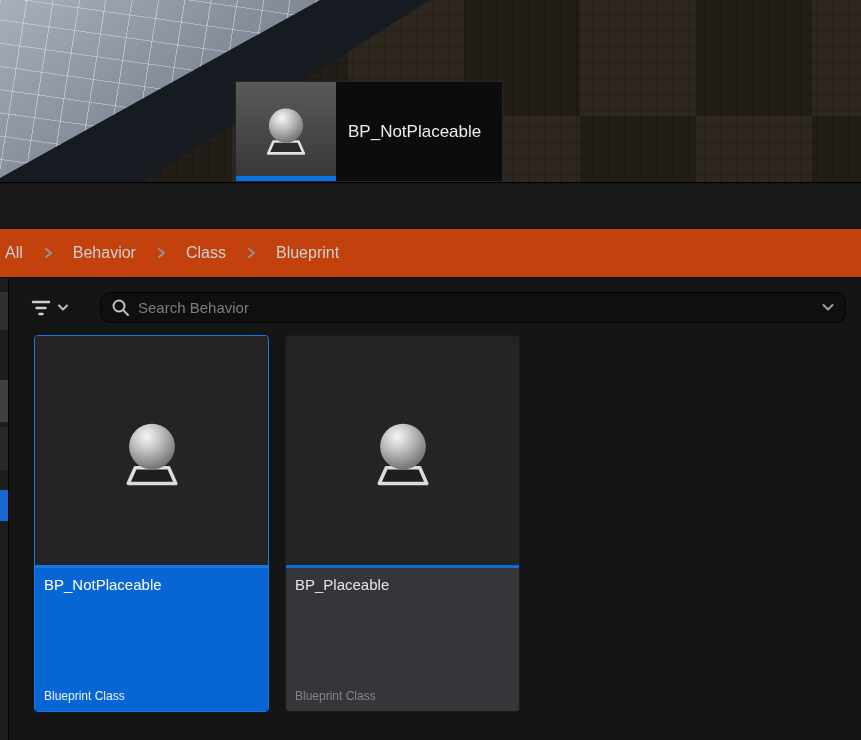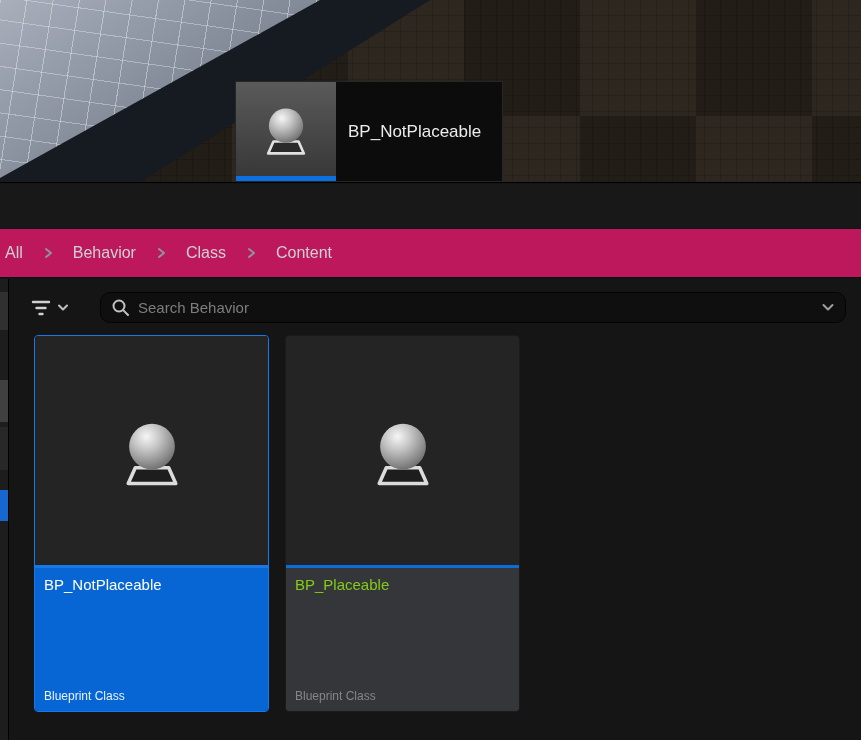--- a/index.html
+++ b/index.html
@@ -56,21 +56,21 @@
     color: #ececec; font-size: 17px; white-space: nowrap;
   }
 
   
   .toolbar-strip {
     position: absolute; left: 0; top: 184px; width: 861px; height: 44px;
     background: #181818;
   }
   .breadcrumb-bar {
     position: absolute; left: 0; top: 228px; width: 861px; height: 50px;
-    background: #be185d; border-top: 1px solid #121212; border-bottom: 1px solid #0a0a0a;
+    background: #c2410c; border-top: 1px solid #121212; border-bottom: 1px solid #0a0a0a;
     display: flex; align-items: center; padding-left: 5px; gap: 19px;
   }
   .crumb { color: #ced1d4; font-size: 16px; cursor: pointer; }
   .crumb-sep { flex: none; }
 
   
   .left-edge {
     position: absolute; left: 0; top: 279px; width: 9px; height: 461px;
     background: #1d1d1d; border-right: 1px solid #020202;
   }
@@ -107,21 +107,21 @@
   }
   .asset-tile.selected { border: 1px solid #1878e8; }
   .tile-thumb {
     height: 229px; flex: none; background: #242424;
     display: flex; align-items: center; justify-content: center;
   }
   .tile-colorbar { height: 3px; flex: none; background: #0c6dd6; }
   .asset-tile.selected .tile-colorbar { background: #1878e8; }
   .tile-info { flex: 1; position: relative; background: #35363a; padding: 8px 9px; }
   .asset-tile.selected .tile-info { background: #0766d4; }
-  .tile-name { font-size: 15px; color: #84cc16; }
+  .tile-name { font-size: 15px; color: #e5e5e5; }
   .asset-tile.selected .tile-name { color: #ffffff; }
   .tile-type { position: absolute; left: 9px; bottom: 8px; font-size: 12px; color: #868686; text-align: center; }
   .asset-tile.selected .tile-type { color: #eaf2fc; }
 
   
   .sphere-icon { width: 88px; height: 88px; display: block; }
   .sphere-icon.small { width: 66px; height: 66px; }
 </style>
 </head>
 <body>
@@ -163,21 +163,21 @@
     <path d="M4 2 L9 6 L4 10" fill="none" stroke="#8f949b" stroke-width="2" stroke-linecap="round" stroke-linejoin="round"></path>
   </svg>
   <span class="crumb">Behavior</span>
   <svg class="crumb-sep" width="12" height="12" viewBox="0 0 12 12">
     <path d="M4 2 L9 6 L4 10" fill="none" stroke="#8f949b" stroke-width="2" stroke-linecap="round" stroke-linejoin="round"></path>
   </svg>
   <span class="crumb">Class</span>
   <svg class="crumb-sep" width="12" height="12" viewBox="0 0 12 12">
     <path d="M4 2 L9 6 L4 10" fill="none" stroke="#8f949b" stroke-width="2" stroke-linecap="round" stroke-linejoin="round"></path>
   </svg>
-  <span class="crumb">Content</span>
+  <span class="crumb">Blueprint</span>
 </div>
 
 <div class="left-edge">
   <div class="edge-item edge-item-1"></div>
   <div class="edge-item edge-item-2"></div>
   <div class="edge-item edge-item-3"></div>
   <div class="edge-item edge-item-4"></div>
 </div>
 
 <div class="filter-button">

